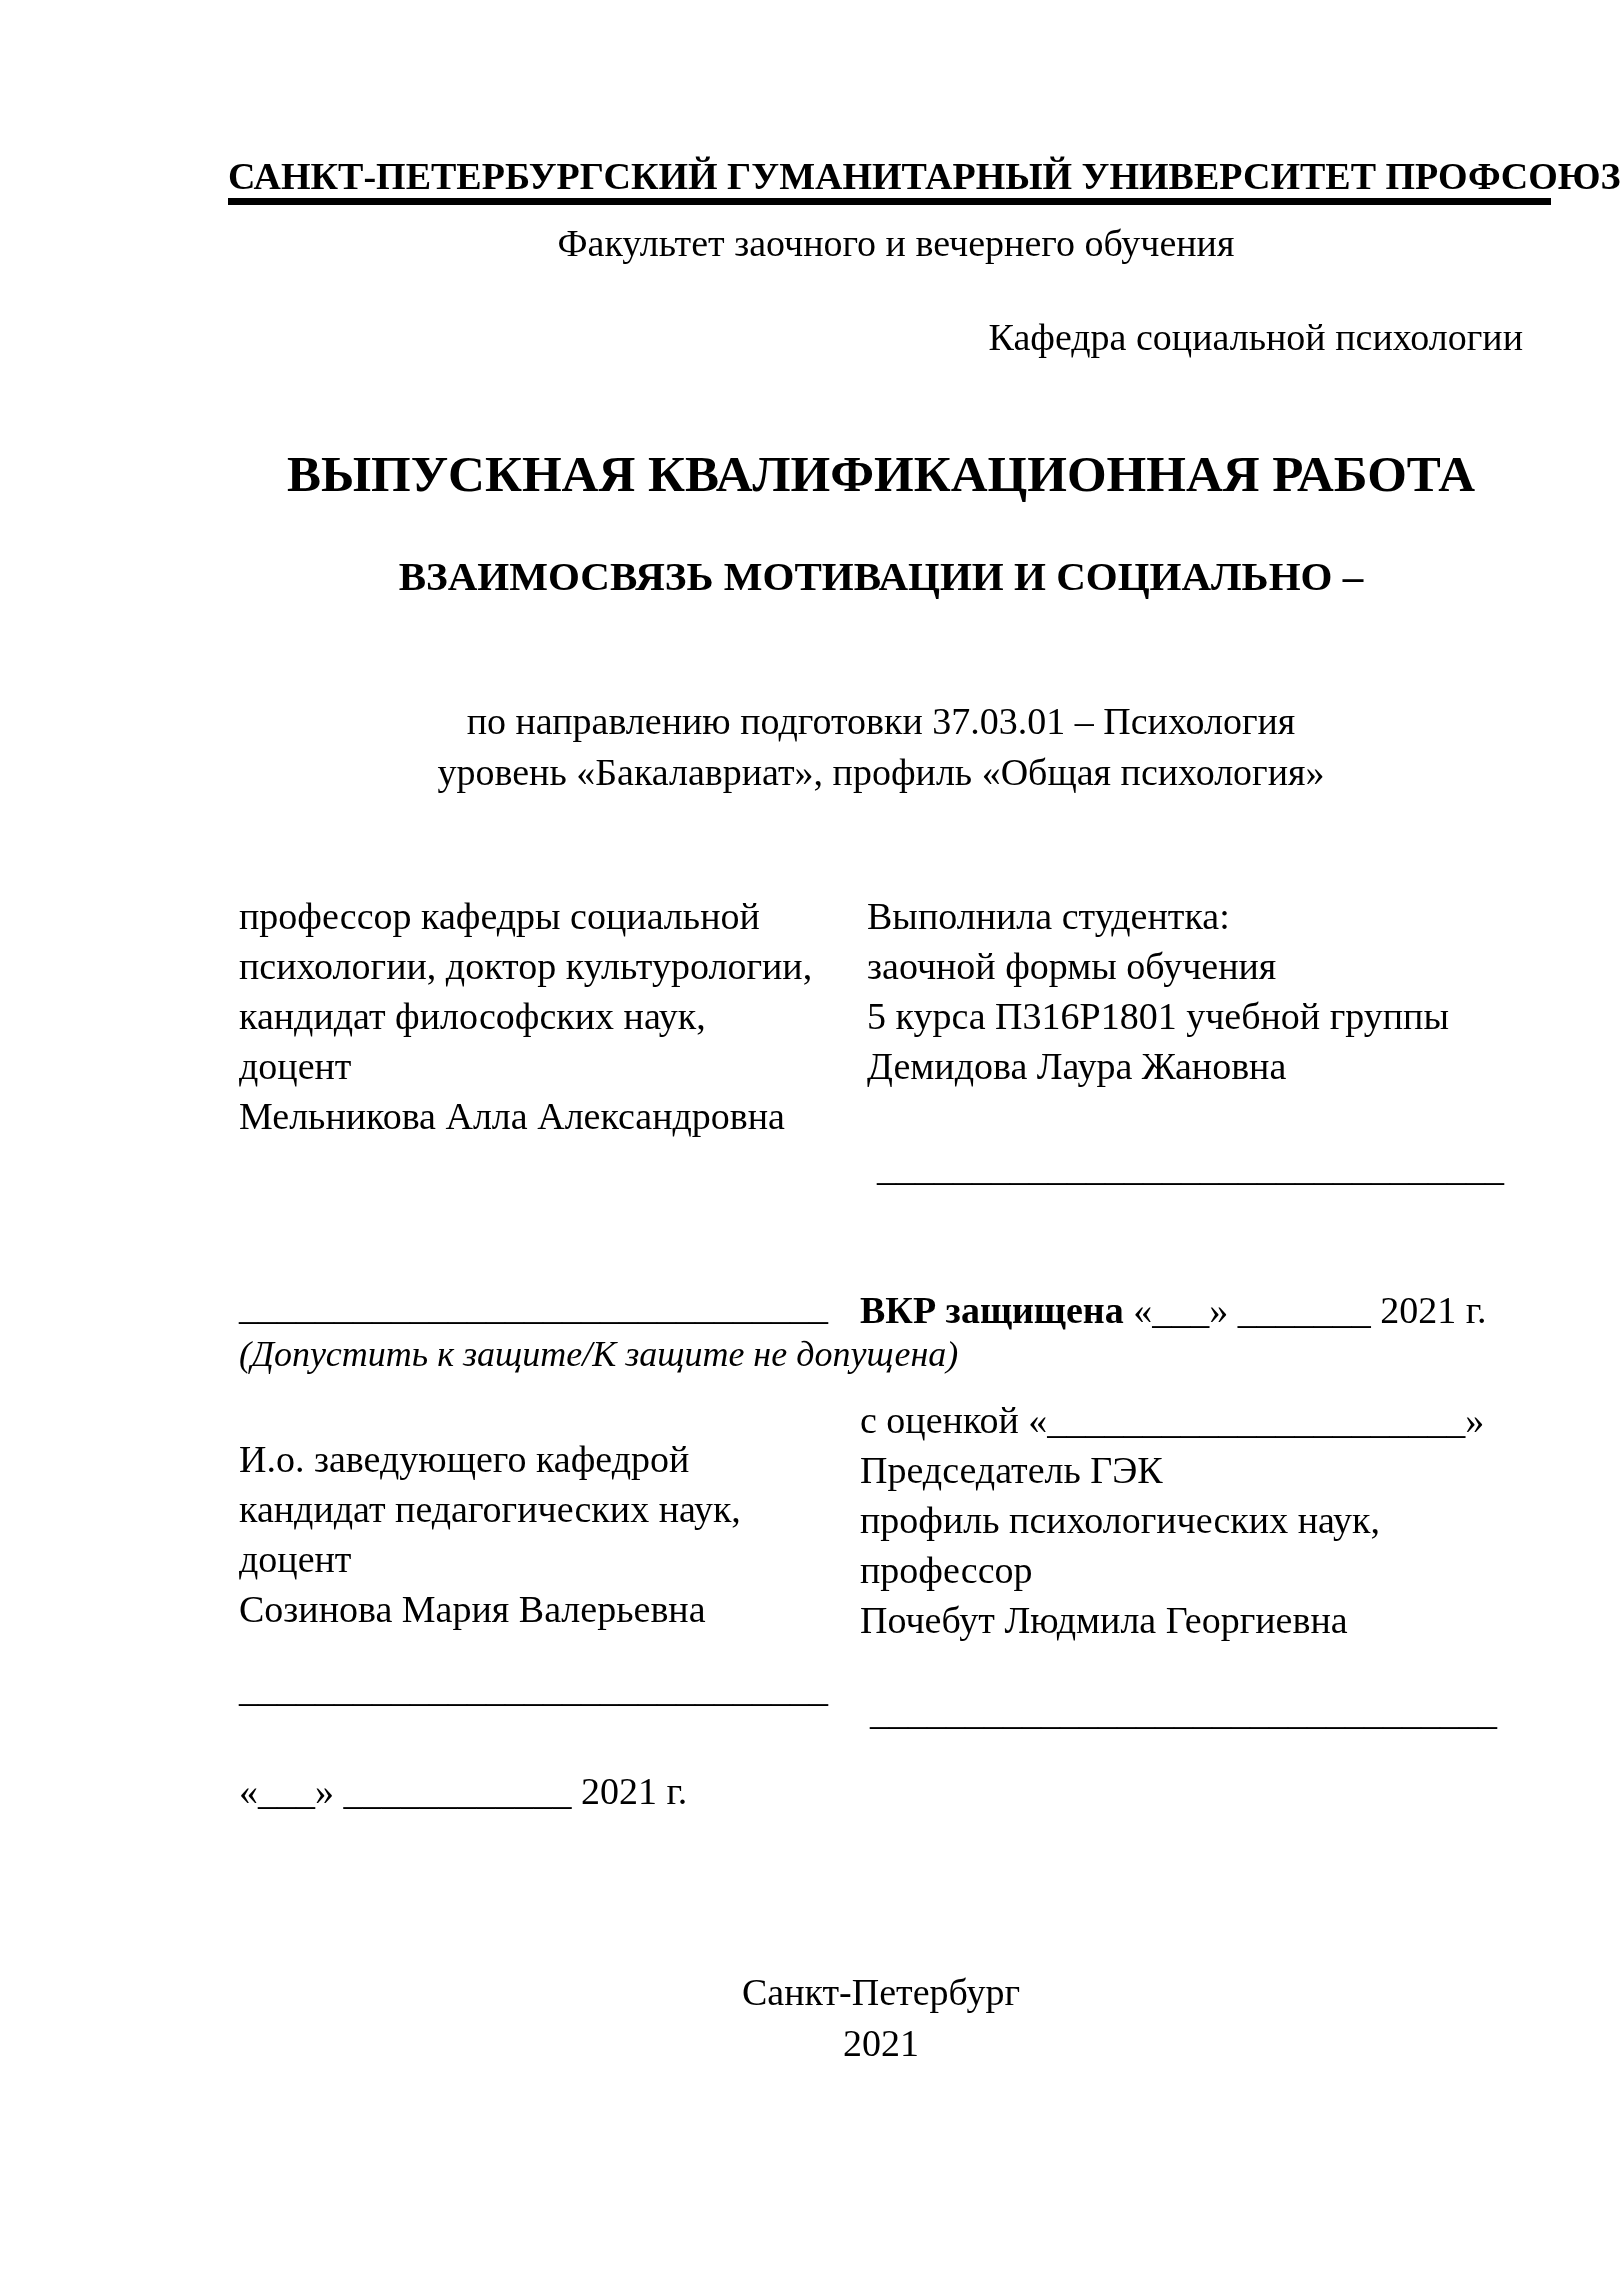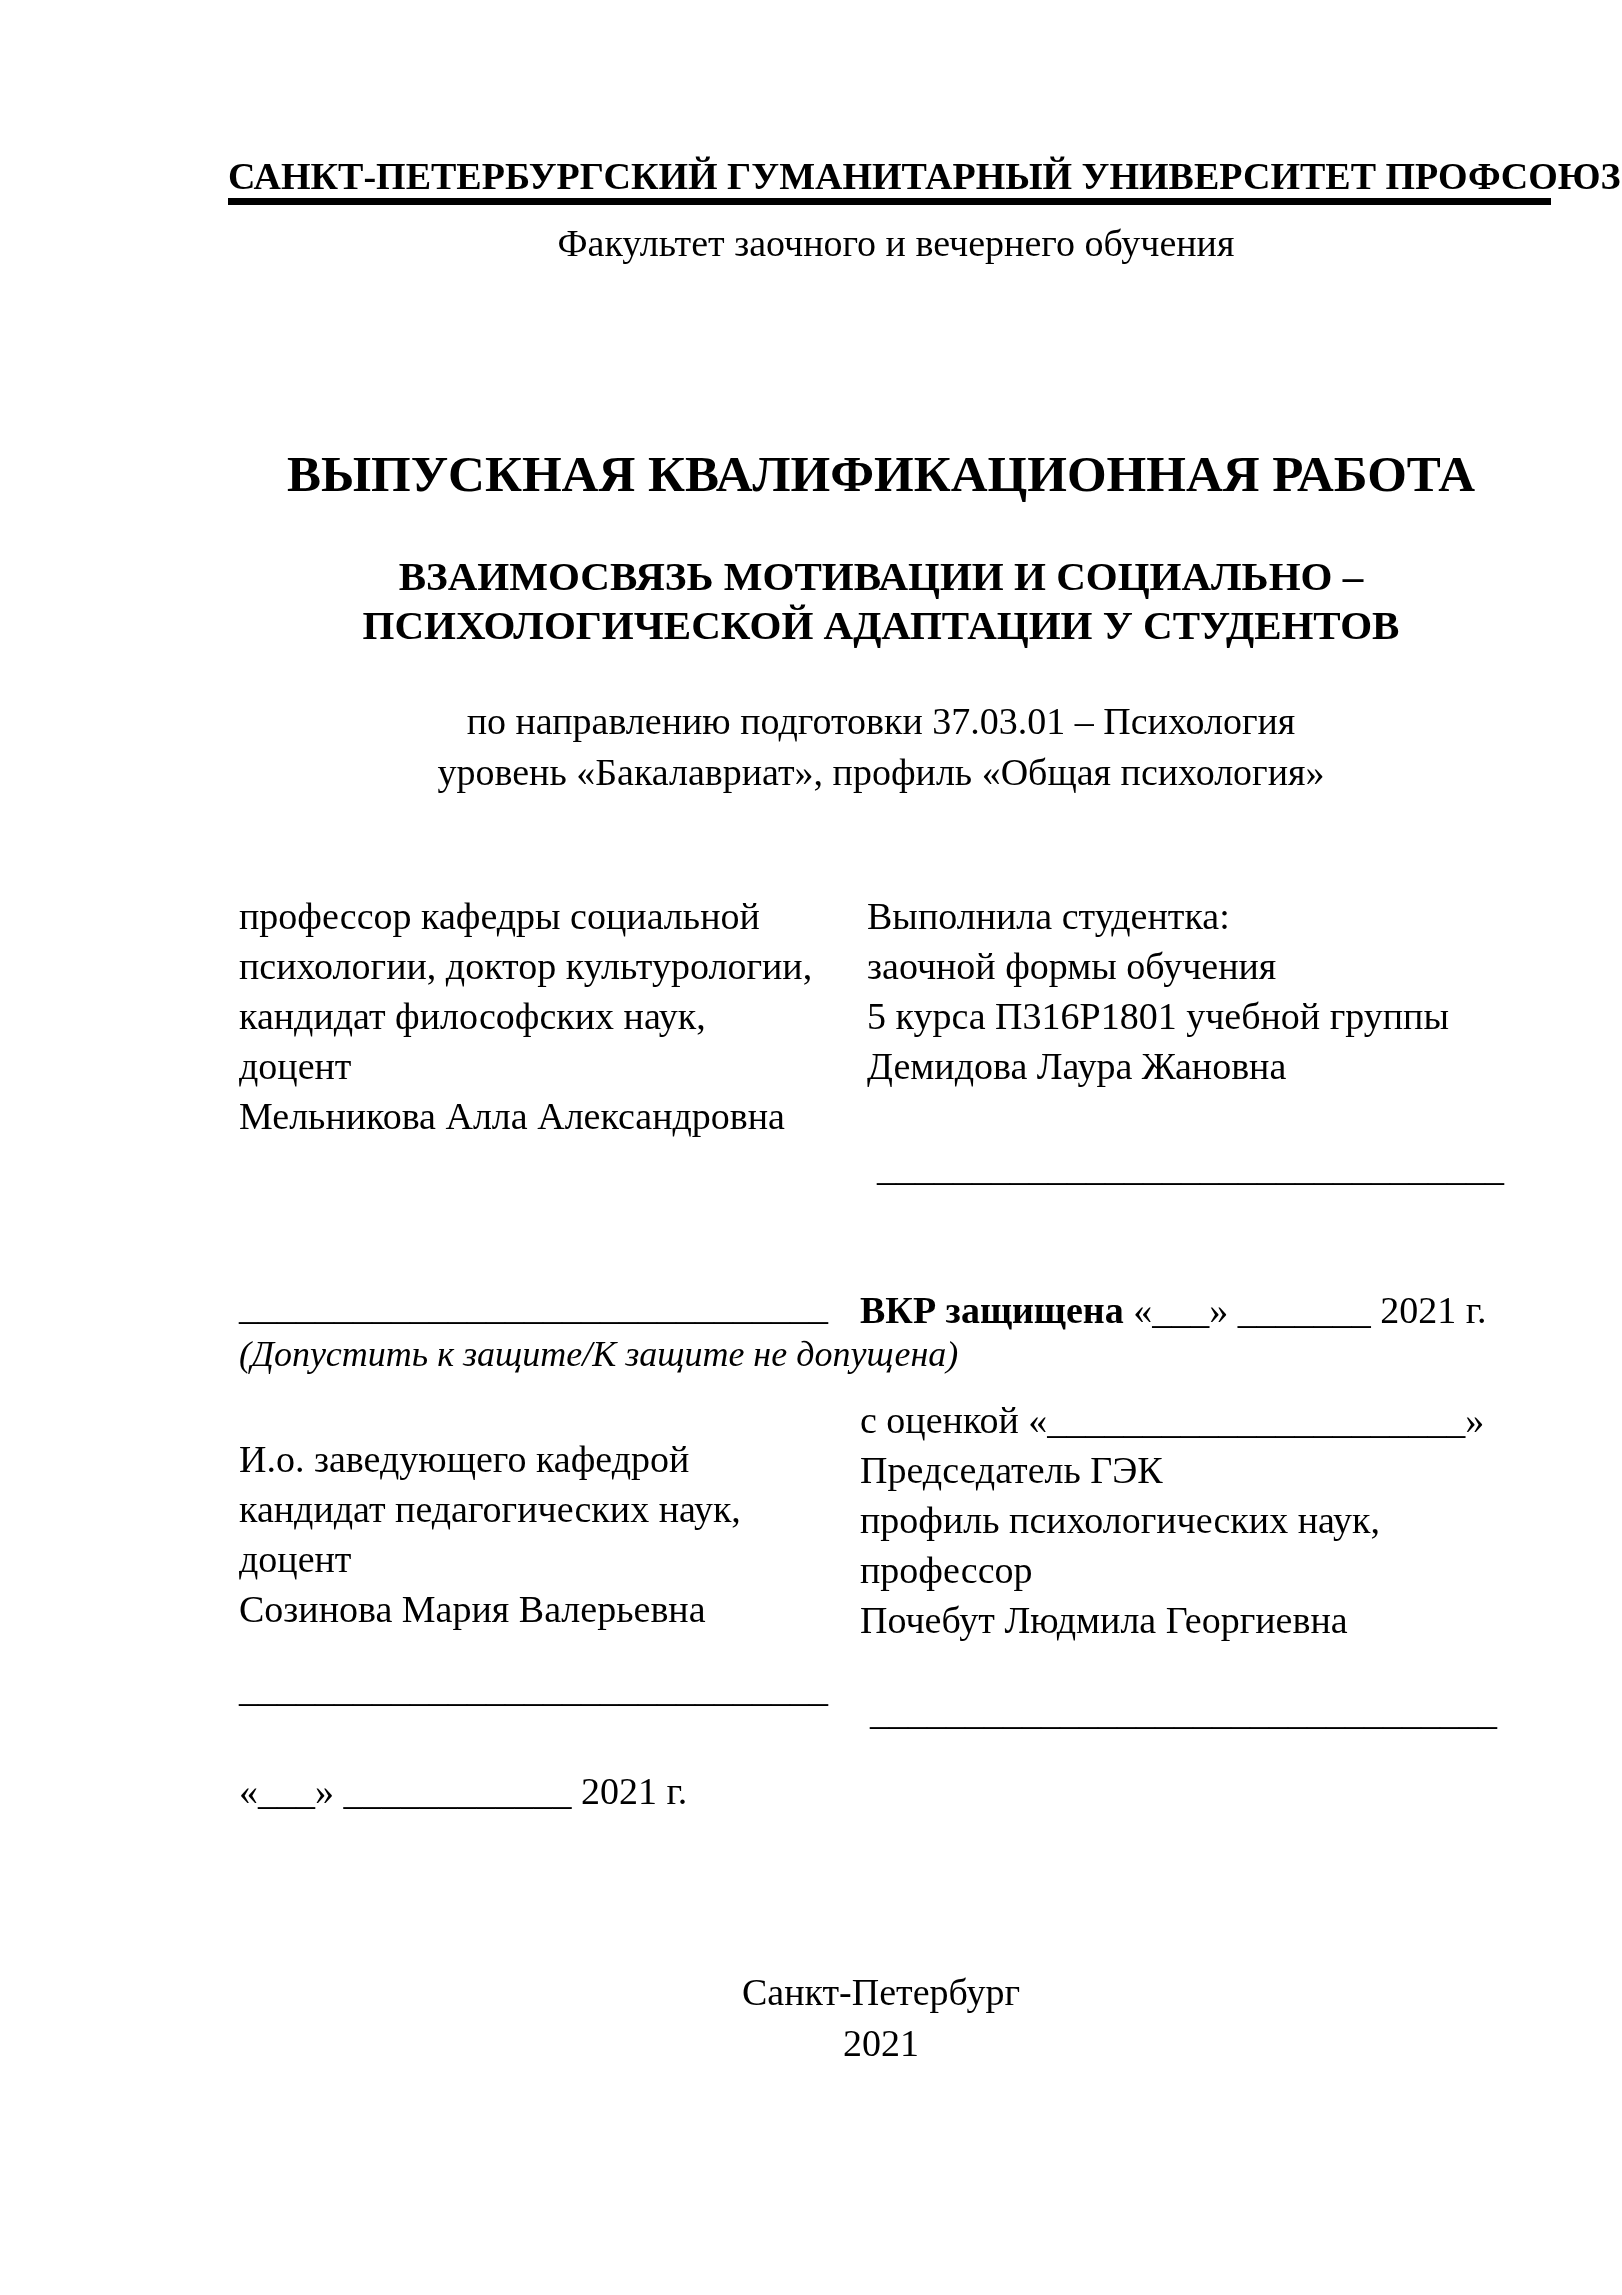--- a/index.html
+++ b/index.html
@@ -64,26 +64,26 @@
 </head>
 <body>
 
 <div class="page">
 
   <div class="abs header-title">САНКТ-ПЕТЕРБУРГСКИЙ ГУМАНИТАРНЫЙ УНИВЕРСИТЕТ ПРОФСОЮЗОВ</div>
   <div class="abs header-rule"></div>
 
   <div class="abs faculty center line">Факультет заочного и вечернего обучения</div>
 
+  <div class="abs department right line">Кафедра социальной психологии</div>
 
   <div class="abs work-type center line">ВЫПУСКНАЯ КВАЛИФИКАЦИОННАЯ РАБОТА</div>
 
   <div class="abs thesis-title center">
     <div class="line">ВЗАИМОСВЯЗЬ МОТИВАЦИИ И СОЦИАЛЬНО –</div>
-    <div class="line">ПСИХОЛОГИЧЕСКОЙ АДАПТАЦИИ У СТУДЕНТОВ</div>
   </div>
 
   <div class="abs program center">
     <div class="line">по направлению подготовки 37.03.01 – Психология</div>
     <div class="line">уровень «Бакалавриат», профиль «Общая психология»</div>
   </div>
 
   <div class="abs supervisor-block">
     <div class="line">профессор кафедры социальной</div>
     <div class="line">психологии, доктор культурологии,</div>

